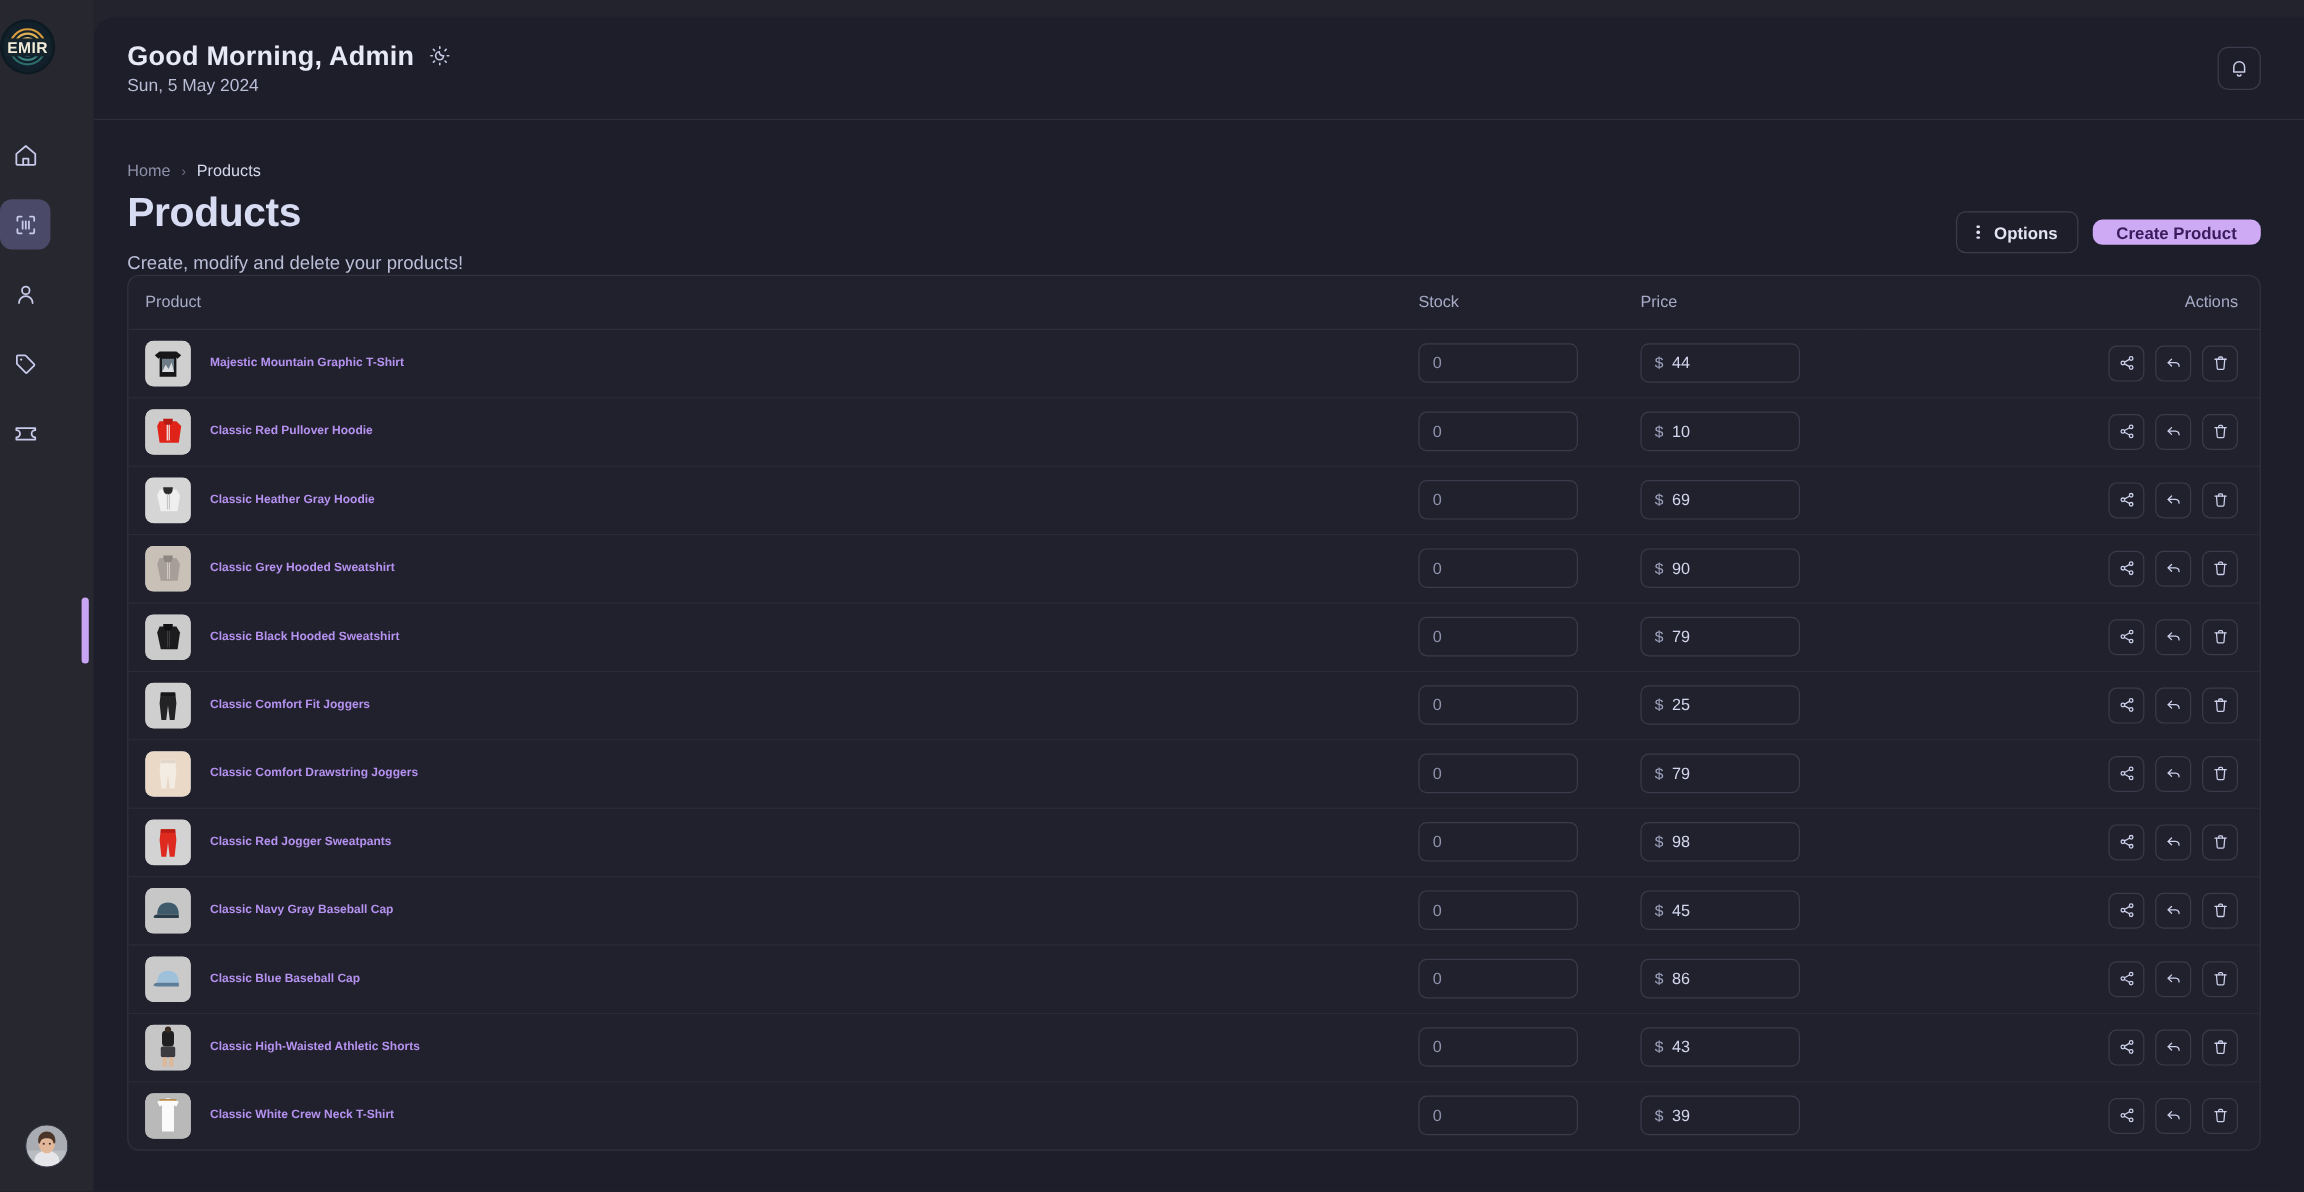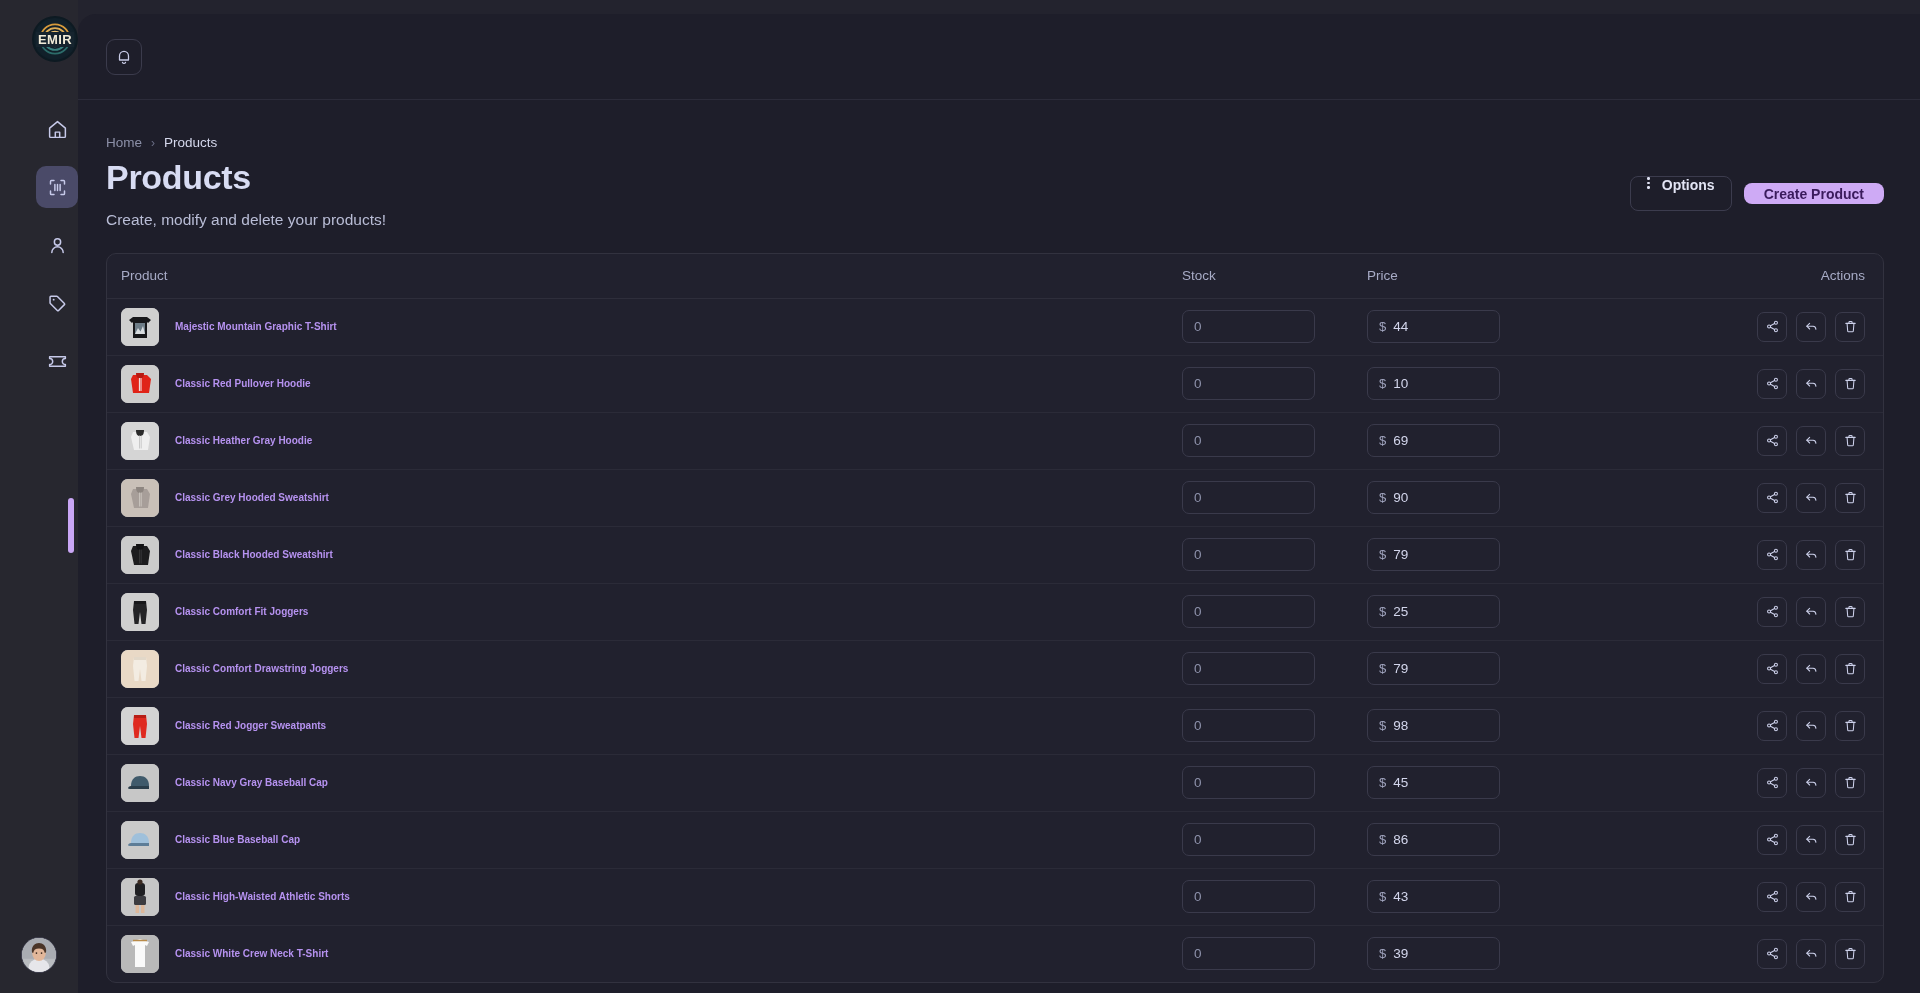--- a/index.html
+++ b/index.html
@@ -8,21 +8,21 @@
     background: #23232e;
     font-family: "Liberation Sans", sans-serif;
     overflow: hidden;
   }
   .app { display: flex; width: 1920px; height: 993px; position: relative; }
 
   
   .sidebar {
     width: 78px; flex: 0 0 78px; height: 993px;
     background: #27272f;
-    display: flex; flex-direction: column; align-items: flex-end;
+    display: flex; flex-direction: column; align-items: flex-start;
     position: relative; z-index: 5;
   }
   .logo {
     width: 46px; height: 46px; margin-top: 16px;
     border-radius: 50%;
     background: #11202a;
     position: relative; overflow: hidden;
     display: flex; align-items: center; justify-content: center;
     border: 2px solid #0d1a22;
   }
@@ -98,38 +98,37 @@
   }
   .bc-link { color: #8c90a8; cursor: pointer; }
   .bc-sep { color: #6a6e86; font-size: 12px; }
   .bc-current { color: #d5d8ec; cursor: pointer; }
 
   .page-head { display: flex; align-items: flex-start; justify-content: space-between; margin-top: 8px; }
   .page-title { font-size: 34px; font-weight: bold; color: #d8dcf3; letter-spacing: -.3px; }
   .page-sub { font-size: 15.5px; color: #b9bdd6; margin-top: 14px; }
   .head-actions { display: flex; align-items: center; gap: 12px; margin-top: 18px; }
   .btn-options {
-    display: flex; gap: 12px;
+    display: flex; align-items: center; gap: 12px;
     height: 35px; padding: 0 16px;
     background: transparent; border: 1px solid #3c3c4e; border-radius: 8px;
     color: #e2e4f4; font-size: 14px; font-weight: bold; cursor: pointer;
     font-family: "Liberation Sans", sans-serif;
   }
   .dots { display: flex; flex-direction: column; gap: 2px; align-items: center; }
   .dots i { width: 2.5px; height: 2.5px; border-radius: 50%; background: #dfe1f2; display: block; }
   .btn-create {
     height: 21px; padding: 0 20px;
     background: #ceaaf5; border: none; border-radius: 8px;
     color: #3a1b5c; font-size: 14px; font-weight: bold; cursor: pointer;
     font-family: "Liberation Sans", sans-serif;
   }
 
   
   .table-card {
-    margin-top: 24px;
     background: #21212e;
     border: 1px solid #32323f;
     border-radius: 10px;
     overflow: hidden;
   }
   table { width: 100%; border-collapse: collapse; table-layout: fixed; }
   th {
     font-size: 13.5px; font-weight: normal; color: #a7abc6;
     text-align: left; padding: 14px 0; height: 44px;
     border-bottom: 1px solid #2e2e3b;
@@ -236,20 +235,32 @@
           <circle cx="20.7" cy="16" r=".9" fill="#3b2b22"></circle>
       </svg>
     </div>
   </aside>
 
   <div class="scroll-pill"></div>
 
   <main class="main">
 
     <header class="topbar">
+      <div>
+        <div class="greet-row">
+          <span class="greet-title">Good Morning, Admin</span>
+          <span class="theme-toggle">
+            <svg viewBox="0 0 24 24" fill="none" stroke="currentColor" stroke-width="1.7" stroke-linecap="round">
+              <path d="M16 12a4.2 4.2 0 1 1-4.6-4.2A4.6 4.6 0 0 0 16 12z" fill="none"></path>
+              <path d="M12 2.6v1.6M12 19.8v1.6M2.6 12h1.6M19.8 12h1.6M5.3 5.3l1.2 1.2M17.5 17.5l1.2 1.2M18.7 5.3l-1.2 1.2M6.5 17.5l-1.2 1.2"></path>
+            </svg>
+          </span>
+        </div>
+        <div class="greet-date">Sun, 5 May 2024</div>
+      </div>
       <button class="bell-btn">
         <svg viewBox="0 0 24 24" fill="none" stroke="currentColor" stroke-width="1.7" stroke-linecap="round" stroke-linejoin="round">
           <path d="M6 16V10.5a6 6 0 0 1 12 0V16z"></path>
             <path d="M10 19.2a2.2 2.2 0 0 0 4 0"></path>
         </svg>
       </button>
     </header>
 
     <div class="content">
 

